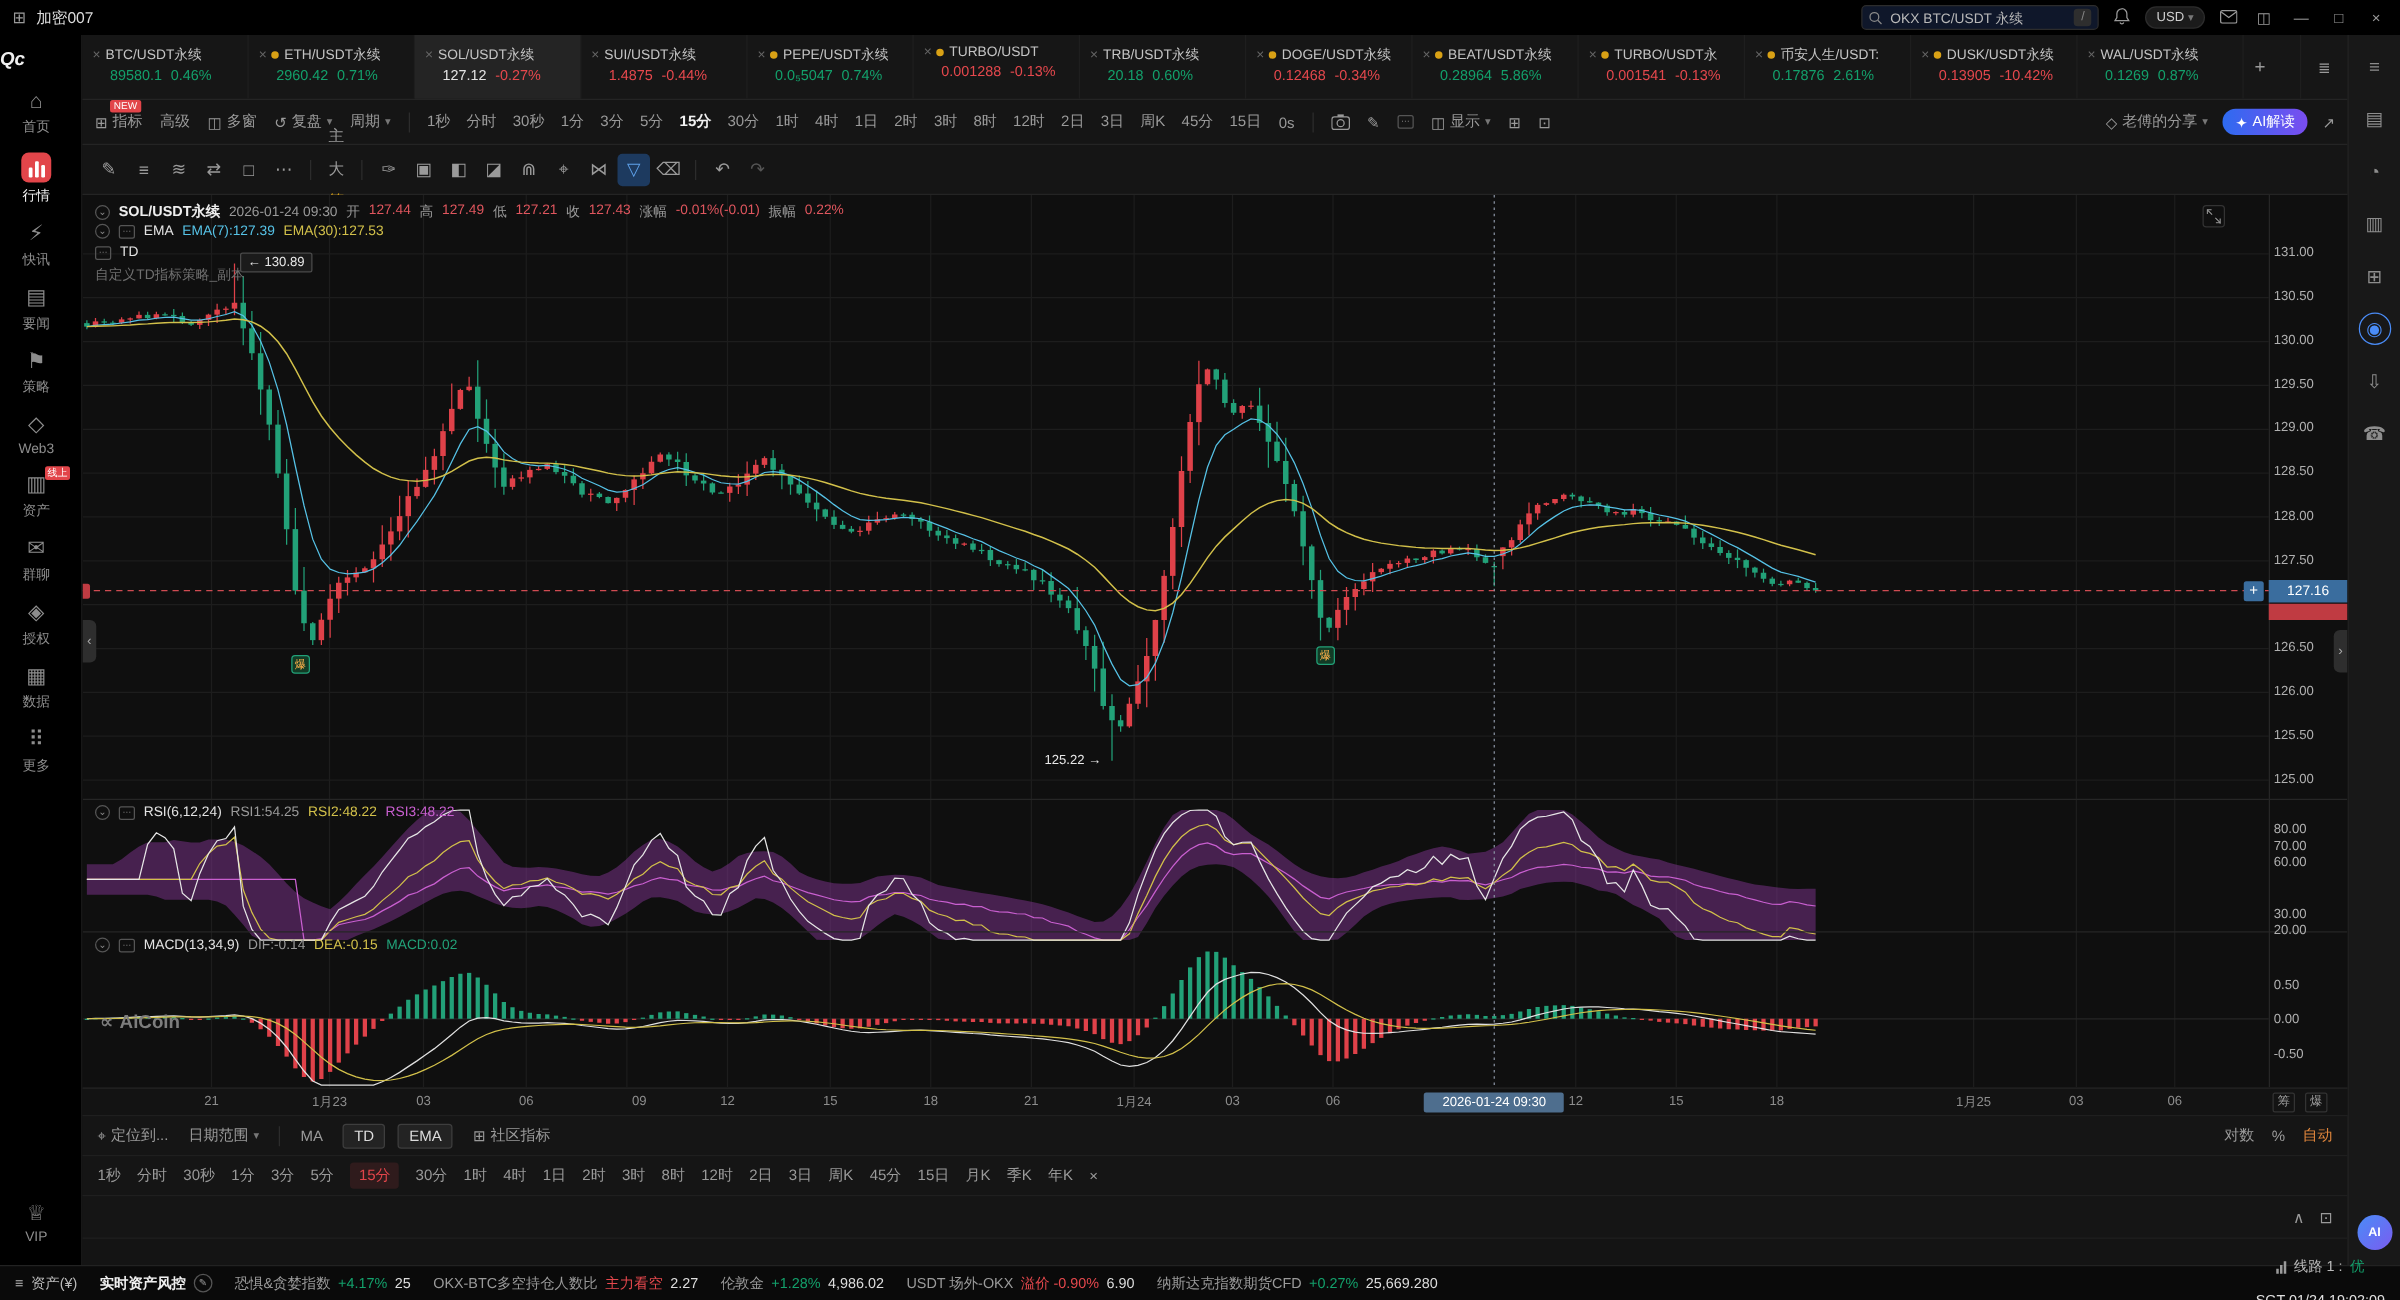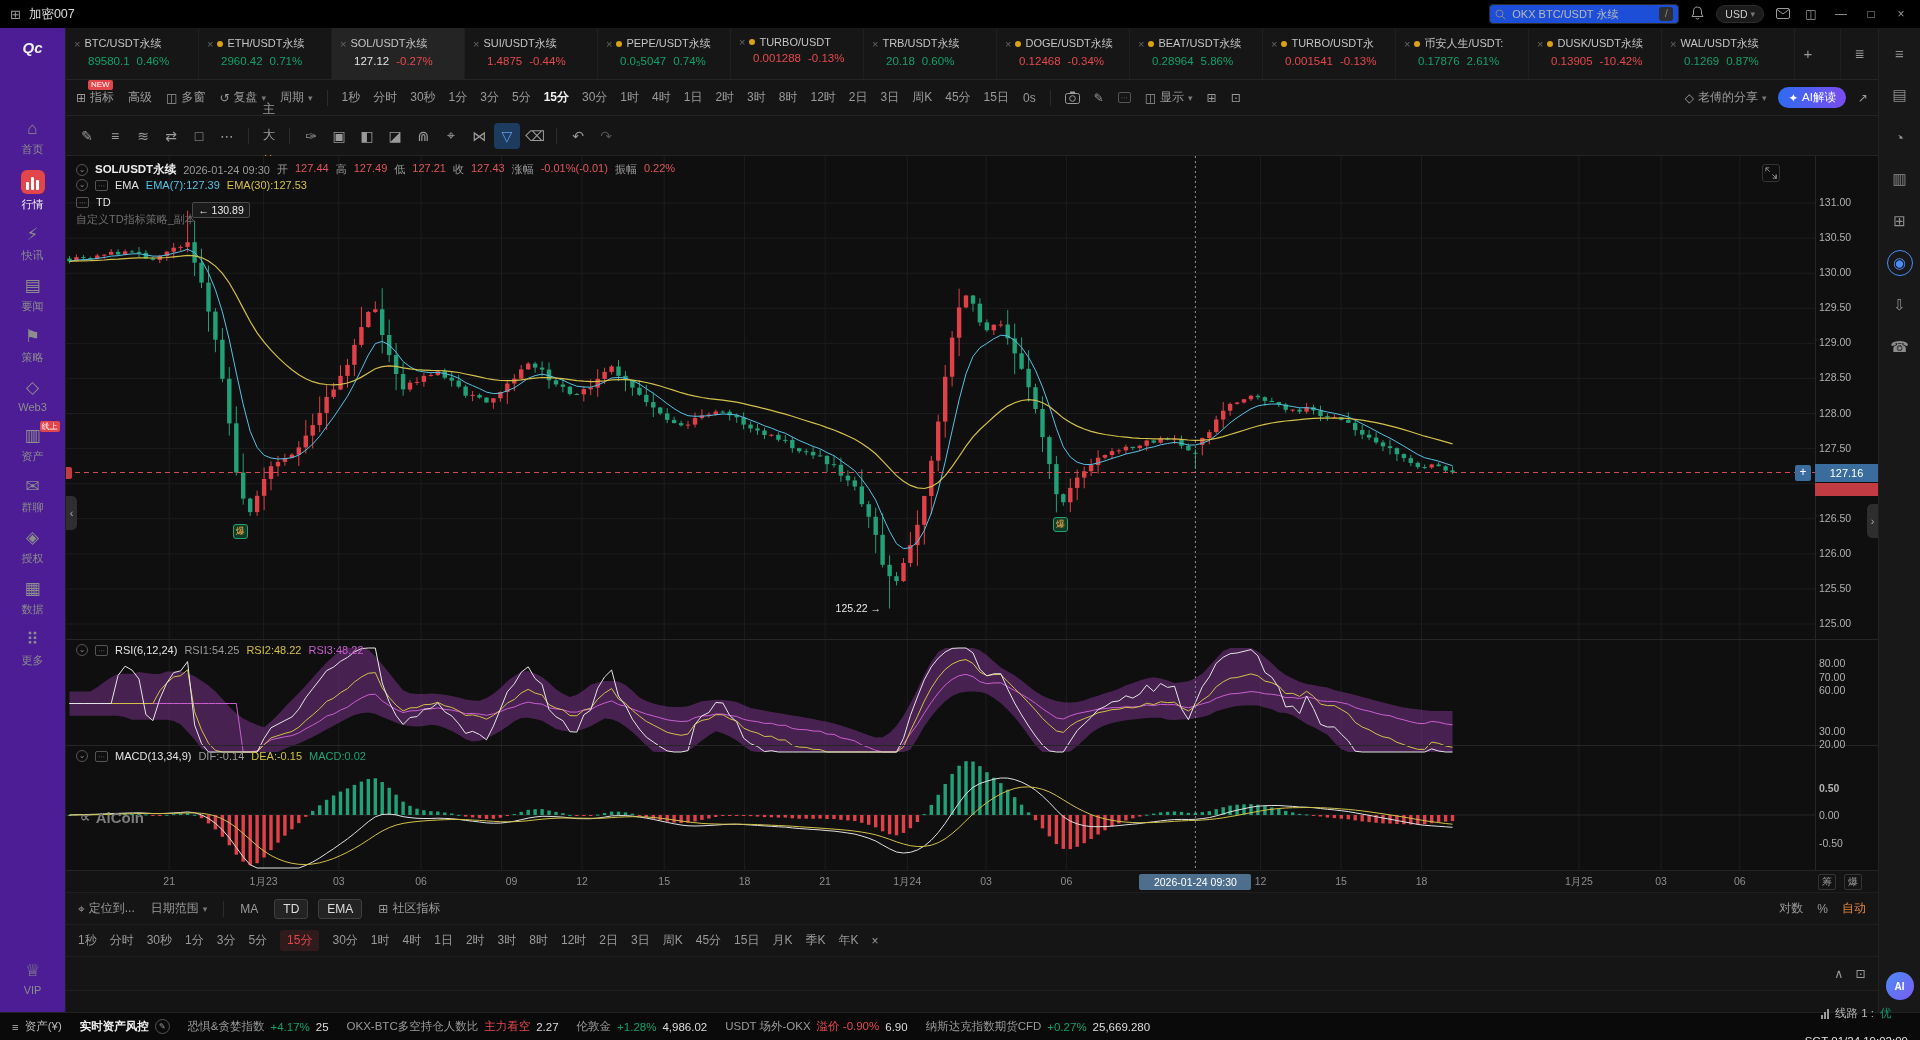--- a/index.html
+++ b/index.html
@@ -4,28 +4,28 @@
 <style>
   html,body{margin:0;padding:0;background:#000;}
   *{box-sizing:border-box;user-select:none;}
   #app{width:1920px;height:1040px;background:#141414;position:relative;overflow:hidden;
        font-family:"Liberation Sans","DejaVu Sans",sans-serif;color:#c8c8c8;font-size:12px;}
   
   #titlebar{height:28px;background:#000;display:flex;align-items:center;justify-content:space-between;padding:0 10px;}
   .tb-left{display:flex;align-items:center;gap:8px;color:#ddd;font-size:12.5px;}
   .tb-ic{color:#9a9a9a;font-size:13px;cursor:pointer;}
   .tb-right{display:flex;align-items:center;gap:12px;}
-  .searchbox{display:flex;align-items:center;gap:6px;background:#1d4ed8;border:1px solid #2c2c2c;border-radius:4px;height:20px;padding:0 5px;width:190px;color:#b9b9b9;font-size:11px;}
+  .searchbox{display:flex;align-items:center;gap:6px;background:#0f172a;border:1px solid #2c2c2c;border-radius:4px;height:20px;padding:0 5px;width:190px;color:#b9b9b9;font-size:11px;}
   .searchbox .kbd{margin-left:auto;background:#2e2e2e;border-radius:3px;width:14px;height:14px;line-height:14px;text-align:center;color:#888;font-size:10px;}
   .usd{display:flex;align-items:center;gap:3px;background:#1b1b1b;border:1px solid #2c2c2c;border-radius:10px;height:18px;padding:0 8px;font-size:10.5px;color:#cfcfcf;cursor:pointer;}
   .winbtn{color:#9a9a9a;font-size:12px;width:18px;text-align:center;cursor:pointer;}
   
   #body-row{display:flex;height:984px;}
   
-  #left-sidebar{width:66px;background:#4c1d95;border-right:1px solid #1f1f1f;display:flex;flex-direction:column;align-items:center;padding-top:6px;flex:none;gap:48px;}
+  #left-sidebar{width:66px;background:#000000;border-right:1px solid #1f1f1f;display:flex;flex-direction:column;align-items:flex-start;padding-top:6px;flex:none;}
   #sb-logo{color:#f0f0f0;font-weight:bold;font-size:15px;height:30px;line-height:28px;font-style:italic;}
   .sb-item{width:58px;padding:7px 0 6px;display:flex;flex-direction:column;align-items:center;gap:3px;color:#8d8d8d;font-size:11px;cursor:pointer;position:relative;}
   .sb-item .ic{font-size:17px;line-height:20px;height:20px;}
   .sb-item.active .lbl{color:#f0f0f0;}
   .icon-quote{width:24px;height:24px;background:#e2454a;border-radius:6px;display:flex;align-items:flex-end;justify-content:center;gap:2px;padding:4px;}
   .icon-quote i{display:block;width:3px;background:#fff;border-radius:1px;}
   .sb-badge{position:absolute;top:2px;right:2px;background:#e2454a;color:#fff;font-size:8px;border-radius:2px;padding:0 2px;line-height:11px;}
   .sb-vip{margin-top:auto;margin-bottom:10px;}
   
   #content{flex:1;display:flex;flex-direction:column;min-width:0;}
@@ -1195,21 +1195,21 @@
             <div class="axis-lbl" style="top: 285.6px;">127.50</div>
             <div class="axis-lbl" style="top: 355.8px;">126.50</div>
             <div class="axis-lbl" style="top: 390.9px;">126.00</div>
             <div class="axis-lbl" style="top: 425.9px;">125.50</div>
             <div class="axis-lbl" style="top: 461px;">125.00</div>
             <div class="axis-lbl" style="top: 501px;">80.00</div>
             <div class="axis-lbl" style="top: 514.5px;">70.00</div>
             <div class="axis-lbl" style="top: 528px;">60.00</div>
             <div class="axis-lbl" style="top: 568.5px;">30.00</div>
             <div class="axis-lbl" style="top: 582px;">20.00</div>
-            <div class="axis-lbl" style="top: 625.5px; font-weight: bold;">0.50</div>
+            <div class="axis-lbl" style="top: 625.5px;">0.50</div>
             <div class="axis-lbl" style="top: 653px;">0.00</div>
             <div class="axis-lbl" style="top: 680.5px;">-0.50</div>
           </div>
         <div id="price-tag" style="top: 307.5px;">127.16</div>
         <div id="count-tag" style="top: 326.5px;"></div>
         <div id="plus-btn" style="left: 1729px; top: 308.5px;">+</div>
         <div id="red-edge" style="top: 310.5px;"></div>
 
         <div id="expand-ic">
           <svg width="12" height="12" viewBox="0 0 14 14">

